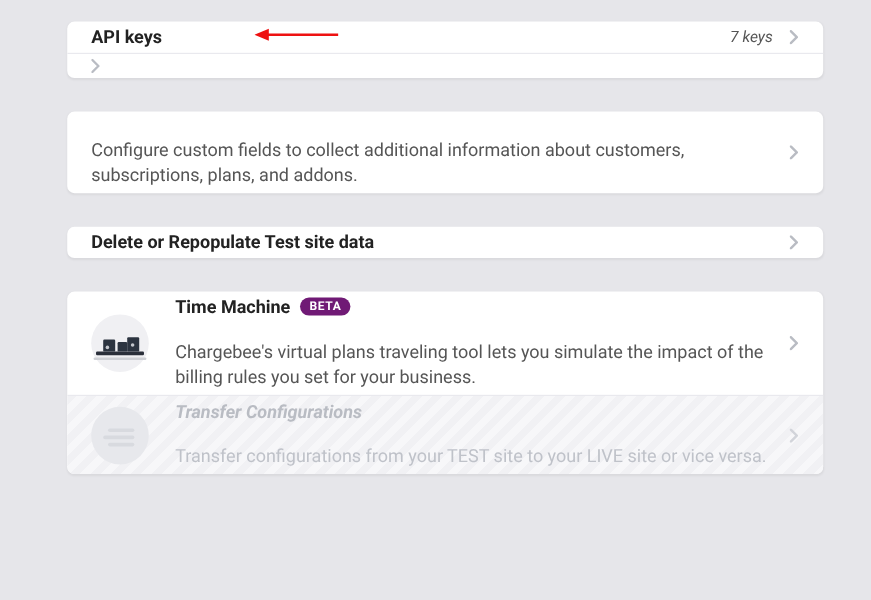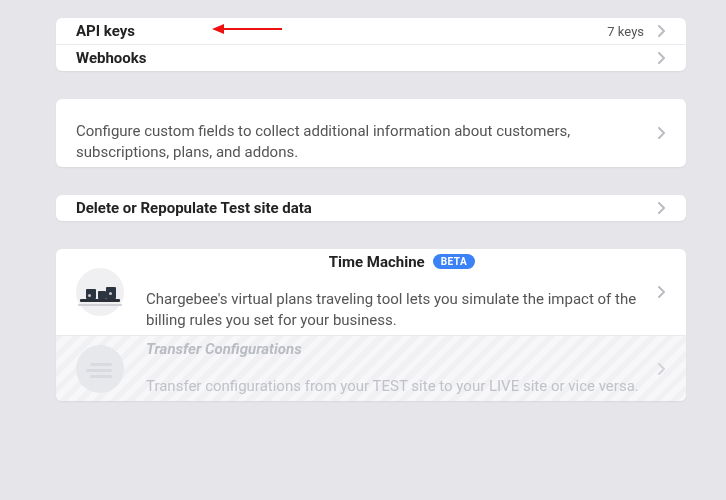--- a/index.html
+++ b/index.html
@@ -33,53 +33,54 @@
     color: #222;
   }
   .desc {
     font-size: 15px;
     color: #555;
     margin-top: 18px;
     line-height: 1.4;
   }
   .meta {
     font-size: 13px;
+    font-style: italic;
     color: #555;
     margin-right: 14px;
   }
   .chev {
     color: #b9bcc3;
     flex-shrink: 0;
   }
   .chev svg { display: block; }
   .withicon { padding-left: 20px; }
   .icon-col {
     width: 48px; height: 48px;
     border-radius: 50%;
     background: #f0f0f3;
     margin-right: 22px;
     flex-shrink: 0;
     display: flex; align-items: center; justify-content: center;
     position: relative;
   }
   .badge {
     display: inline-block;
-    background: #3b82f6;
+    background: #701a75;
     color: #fff;
     font-size: 10px;
     font-weight: 700;
     letter-spacing: 0.5px;
     padding: 2px 8px;
     border-radius: 10px;
     vertical-align: middle;
     margin-left: 8px;
     position: relative;
     top: -1px;
   }
-  .title-line { display: flex; align-items: center; justify-content: center; }
+  .title-line { display: flex; align-items: center; }
   .faded {
     background: repeating-linear-gradient(
       -45deg,
       #f7f7f9,
       #f7f7f9 6px,
       #f1f1f4 6px,
       #f1f1f4 12px
     );
   }
   .faded .title { color: #b9bcc3; font-style: italic; }
@@ -123,23 +124,20 @@
         </svg>
     </span>
     <span class="arrow">
       <svg width="70" height="16" viewBox="0 0 70 16">
         <line x1="70" y1="8" x2="8" y2="8" stroke="#e11" stroke-width="2"></line>
         <polygon points="0,8 12,3 12,13" fill="#e11"></polygon>
       </svg>
     </span>
   </div>
   <div class="row">
-    <div class="row-main">
-      <div class="title">Webhooks</div>
-    </div>
     <span class="chev">
       <svg width="8" height="12" viewBox="0 0 8 12">
           <path d="M1 1l5 5-5 5" stroke="currentColor" stroke-width="2" fill="none" stroke-linecap="round" stroke-linejoin="round"></path>
         </svg>
     </span>
   </div>
 </div>
 
 <div class="card">
   <div class="row">

